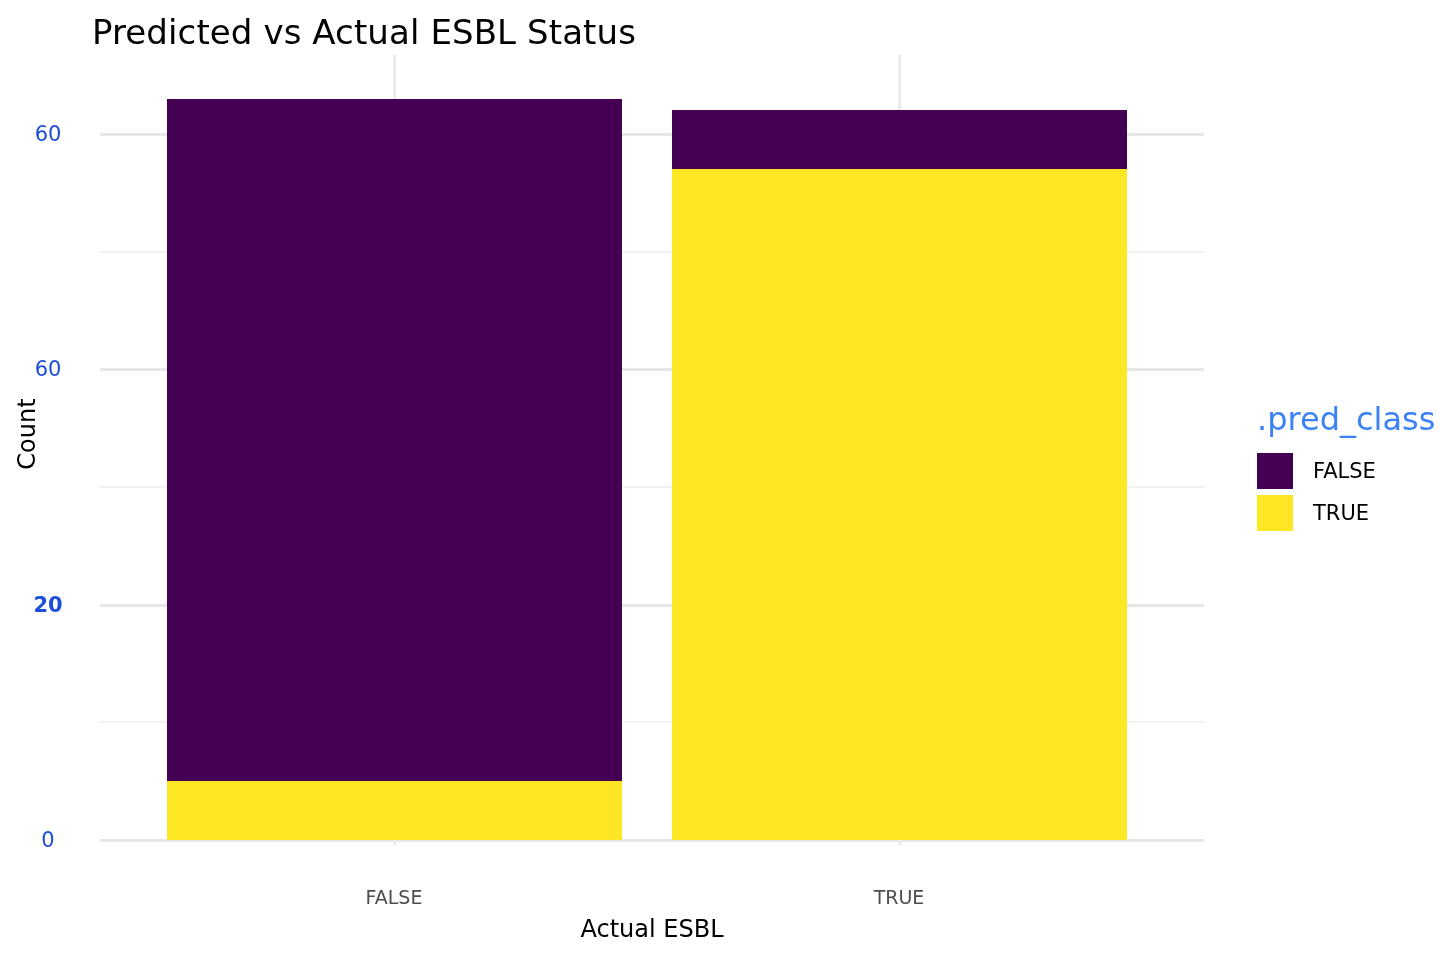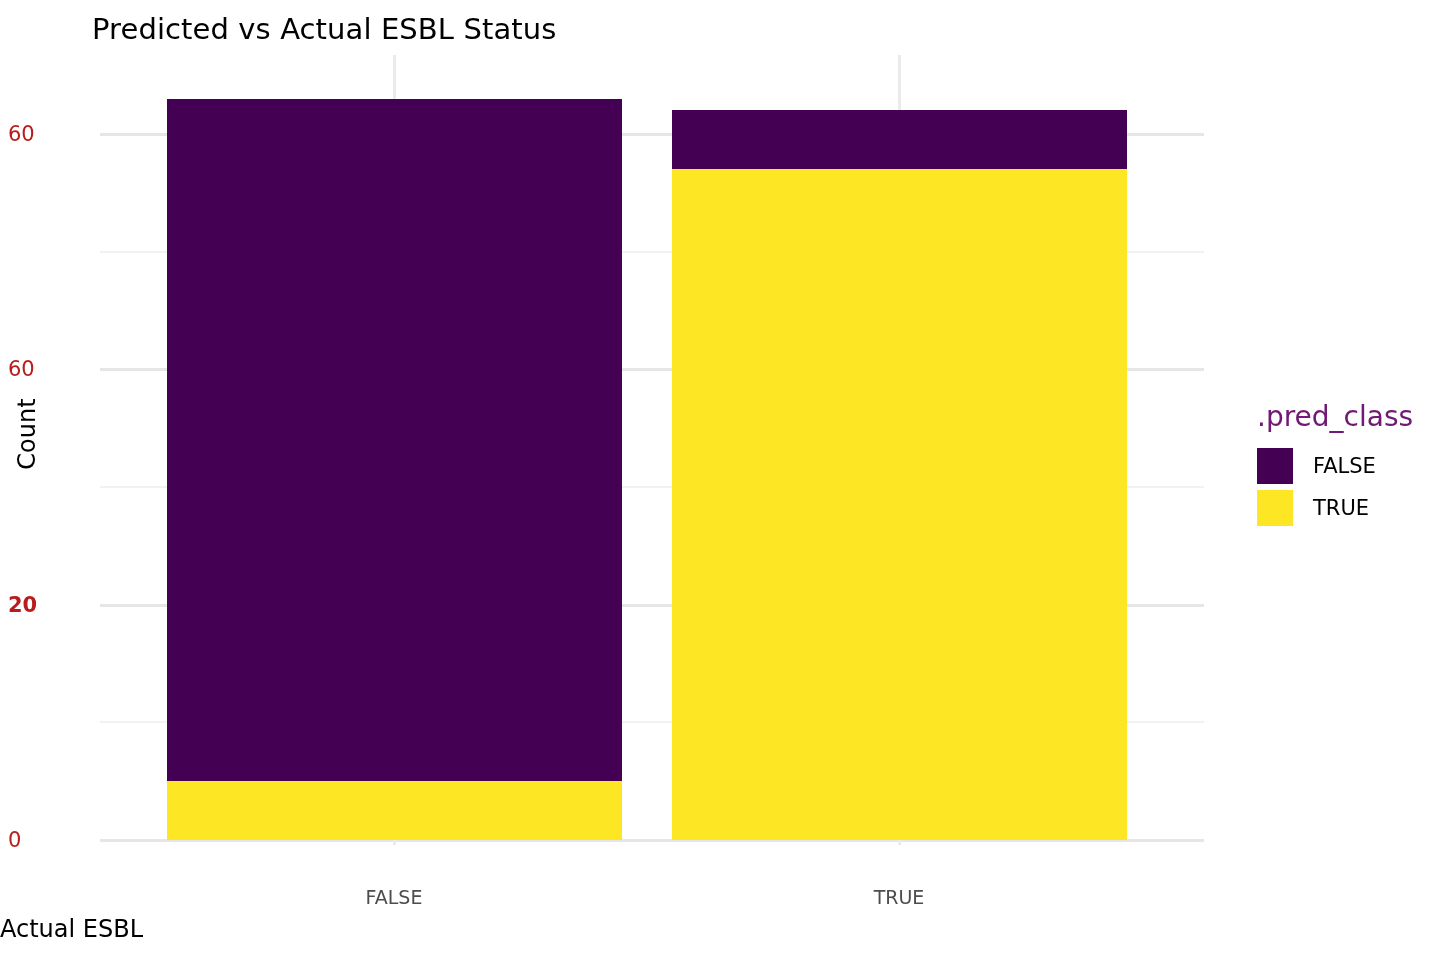--- a/index.html
+++ b/index.html
@@ -13,21 +13,21 @@
     font-family: "DejaVu Sans", sans-serif;
     overflow: hidden;
     position: relative;
   }
 
   
   #chart-title {
     position: absolute;
     left: 92px;
     top: 12px;
-    font-size: 29px;
+    font-size: 34px;
     color: #000000;
     letter-spacing: 0.1px;
     white-space: nowrap;
   }
 
   
   #plot-panel {
     position: absolute;
     left: 100px;
     top: 55px;
@@ -63,23 +63,23 @@
     position: absolute;
     left: 0;
     width: 100%;
   }
 
   
   .y-tick {
     position: absolute;
     right: 0;
     width: 80px;
-    text-align: left;
+    text-align: center;
     font-size: 21px;
-    color: #b91c1c;
+    color: #1d4ed8;
     transform: translateY(-50%);
     white-space: nowrap;
   }
   #y-ticks {
     position: absolute;
     left: 0;
     top: 55px;
     width: 88px;
     height: 790px;
   }
@@ -104,35 +104,36 @@
     transform-origin: center center;
     white-space: nowrap;
     width: 100px;
     text-align: center;
   }
   #x-axis-title {
     position: absolute;
     left: 0;
     top: 915px;
     width: 1304px;
+    text-align: center;
     font-size: 24px;
     color: #000000;
     white-space: nowrap;
   }
 
   
   #legend {
     position: absolute;
     left: 1245px;
     top: 400px;
     width: 190px;
   }
   #legend-title {
-    font-size: 28px;
-    color: #701a75;
+    font-size: 32px;
+    color: #3b82f6;
     margin: 0 0 12px 12px;
     white-space: nowrap;
   }
   .legend-row {
     display: flex;
     align-items: center;
     height: 42px;
   }
   .legend-key {
     width: 36px;

